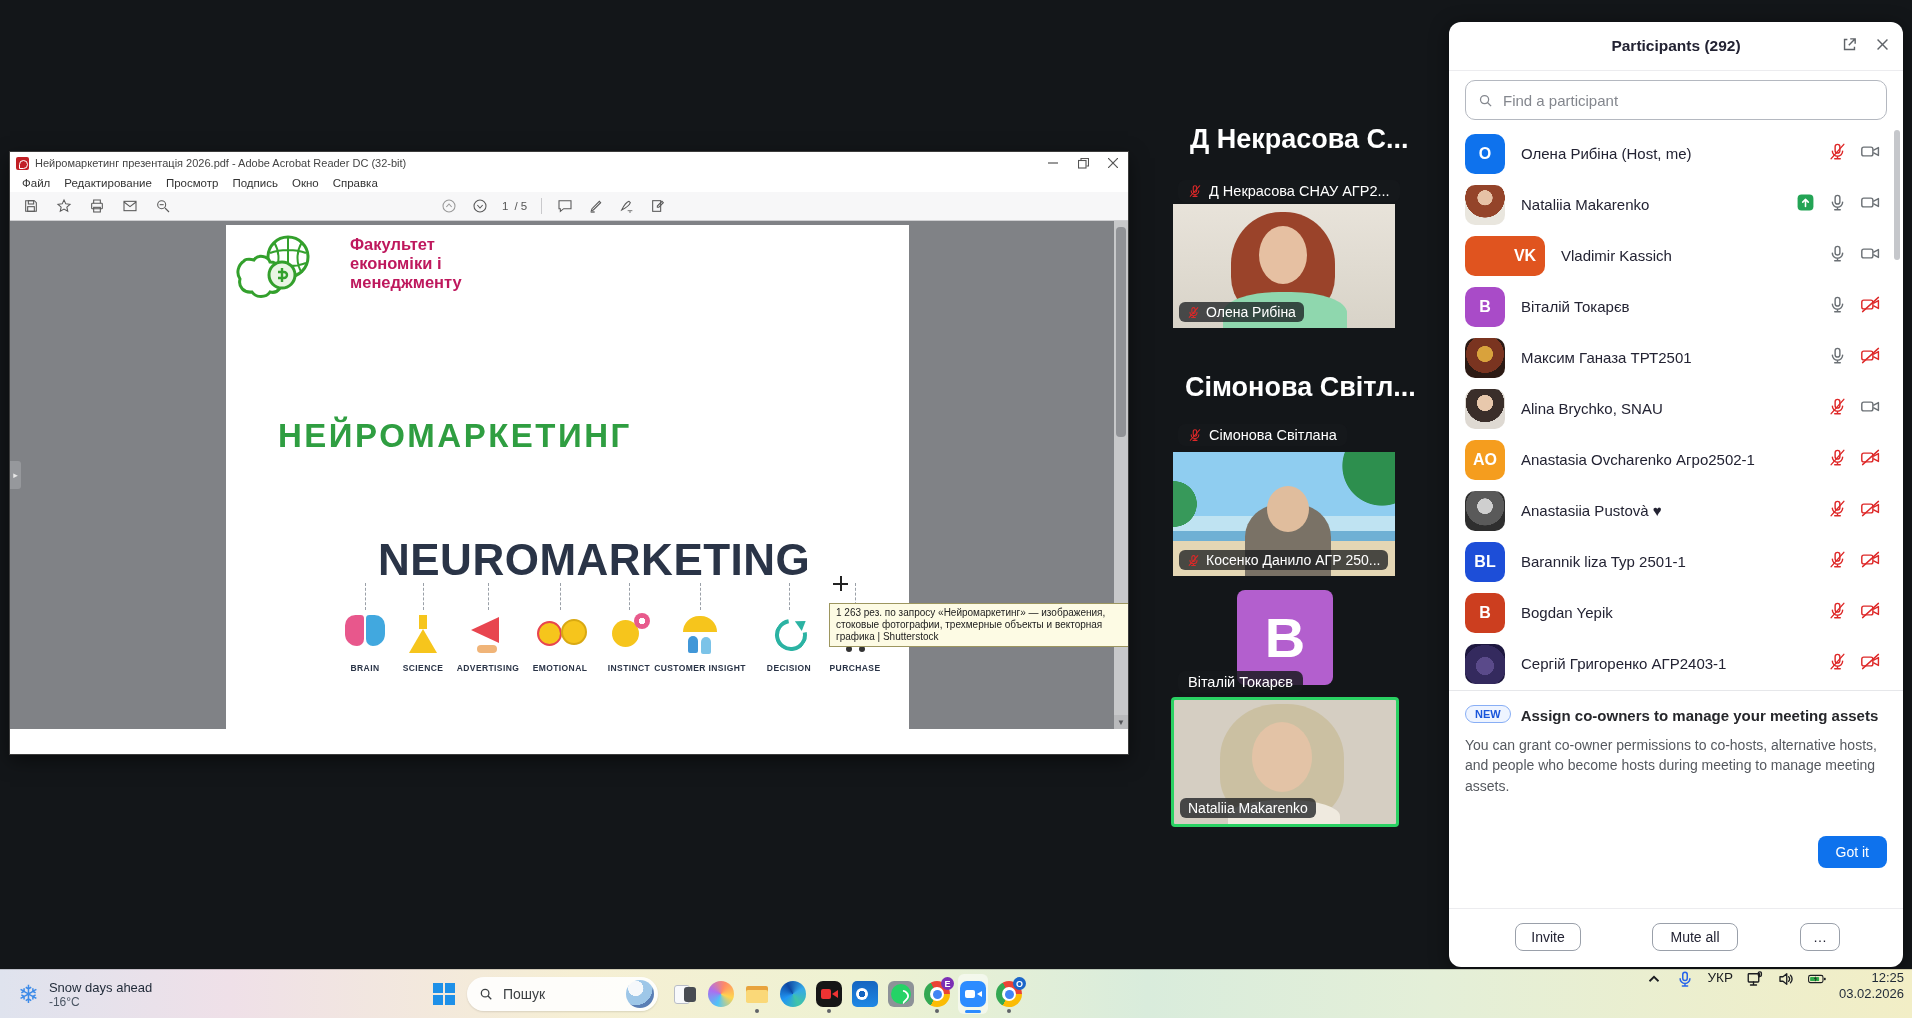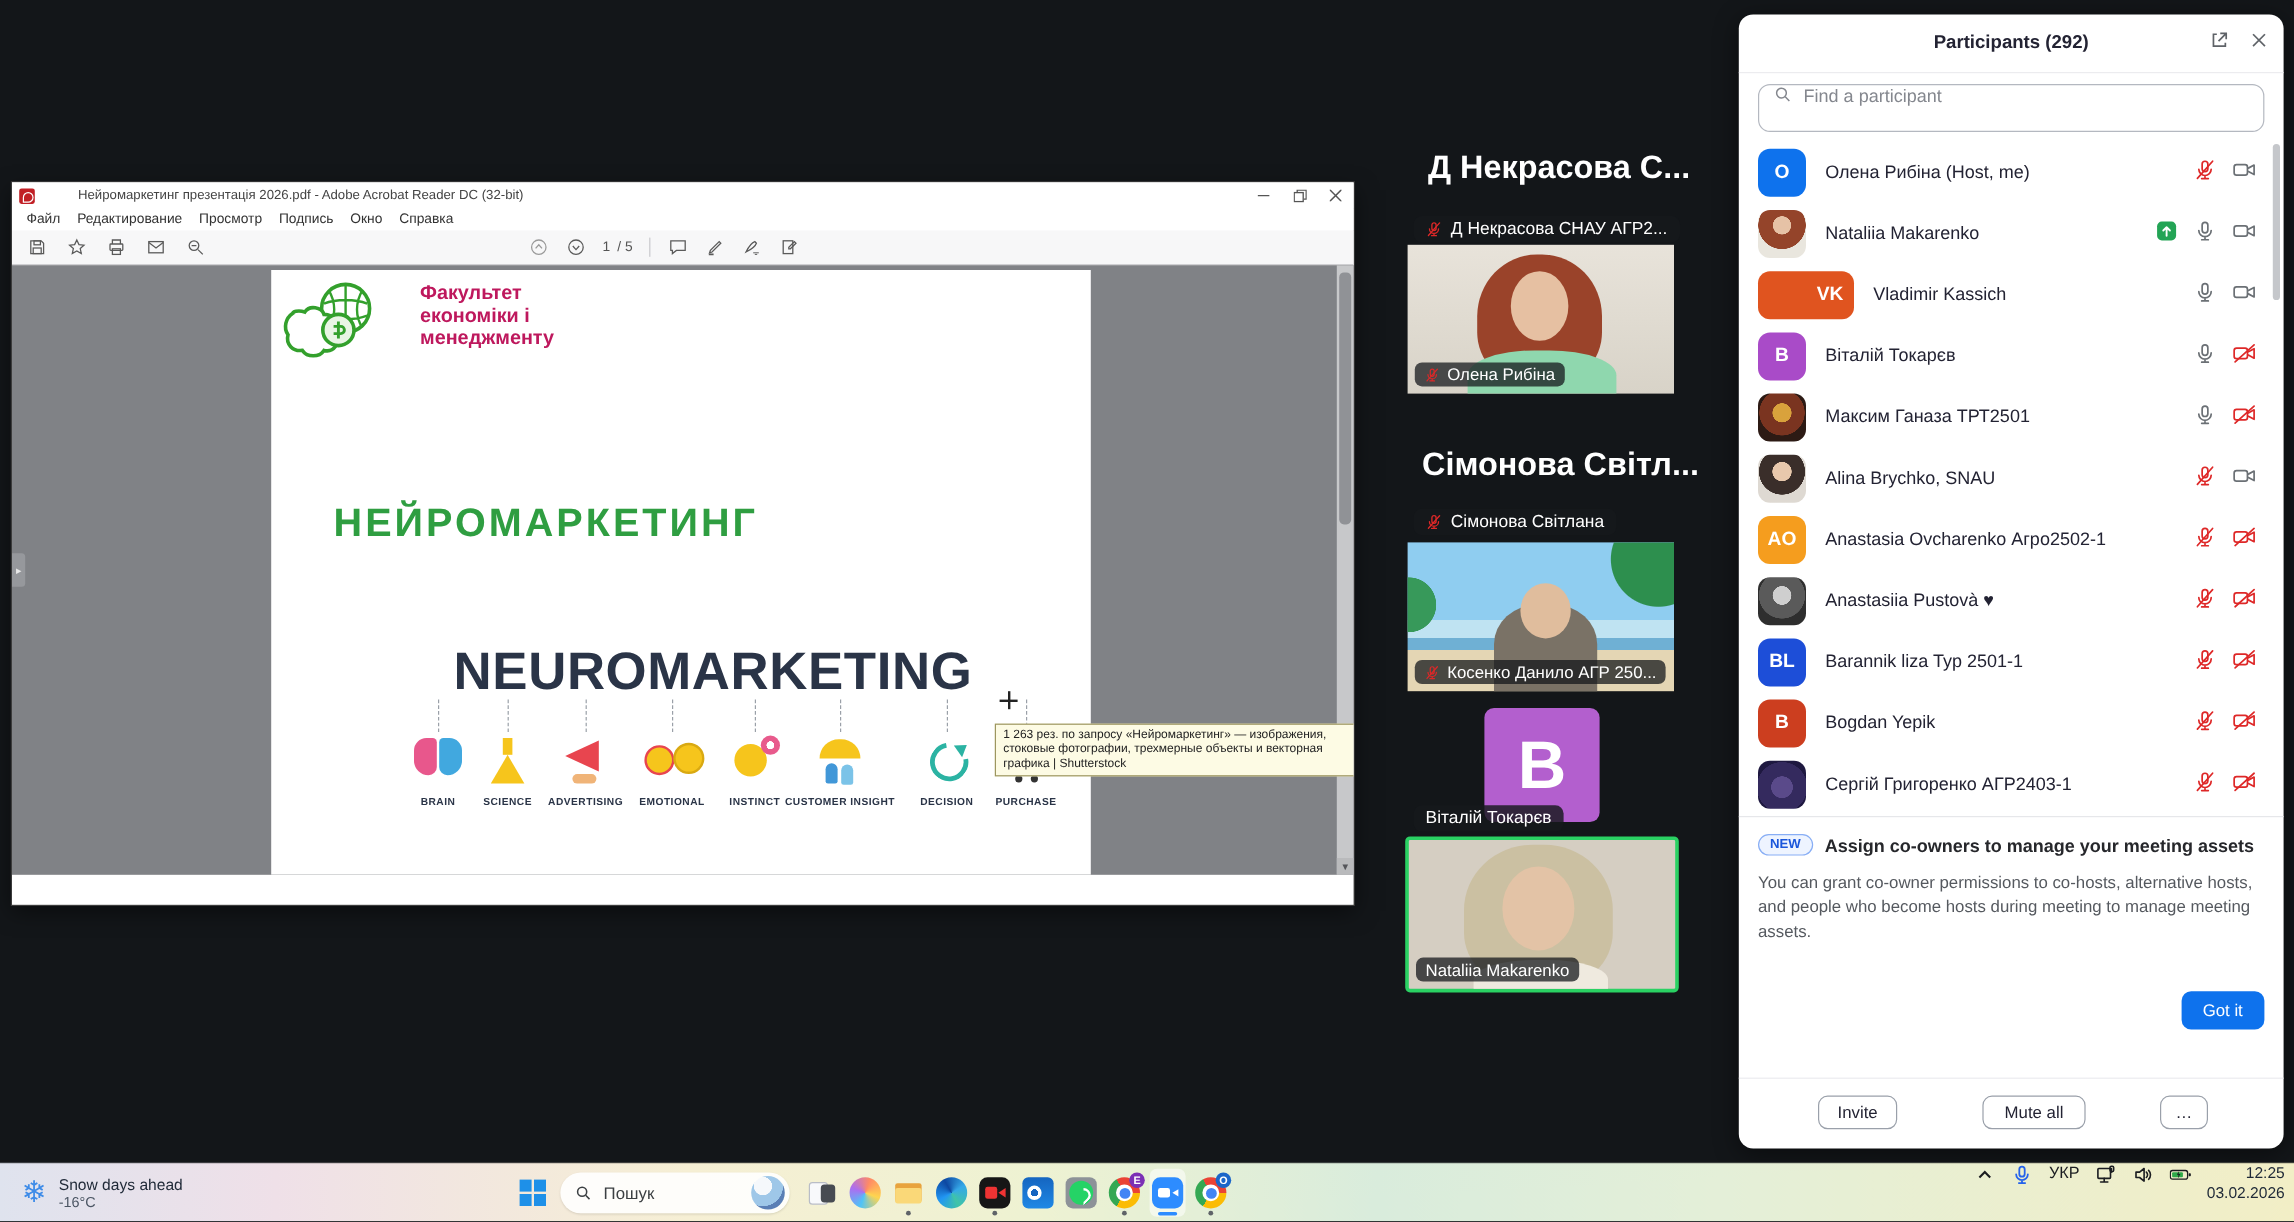--- a/index.html
+++ b/index.html
@@ -2,21 +2,21 @@
 <html><head>
 <meta charset="utf-8">
 <style>
   html,body{margin:0;padding:0;background:#131619;font-family:"Liberation Sans",sans-serif;}
   #desktop{position:relative;width:1912px;height:1018px;overflow:hidden;background:#131619;}
   
   #acrobat{position:absolute;left:10px;top:152px;width:1118px;height:602px;background:#fff;box-shadow:0 0 0 1px #3c3c3c,0 6px 18px rgba(0,0,0,.5);font-size:11.5px;color:#333;}
   .ac-titlebar{height:22px;display:flex;align-items:center;padding-left:6px;background:#fff;}
   .pdf-badge{width:13px;height:13px;background:#c11f25;border-radius:2px;margin-right:6px;position:relative;}
   .pdf-badge::after{content:"";position:absolute;left:3px;top:3px;width:7px;height:7px;border:1.5px solid #fff;border-radius:50% 50% 50% 0;}
-  .ac-title{font-size:11px;color:#444;white-space:nowrap;margin-left:30px;}
+  .ac-title{font-size:11px;color:#444;white-space:nowrap;}
   .ac-controls{margin-left:auto;display:flex;height:100%;}
   .wc{width:30px;height:100%;display:flex;align-items:center;justify-content:center;color:#555;}
   .ac-menubar{height:18px;display:flex;align-items:center;gap:2px;padding-left:6px;background:#fff;}
   .menu-item{padding:0 6px;color:#333;}
   .ac-tabbar{height:26px;background:#f4f4f5;display:flex;align-items:flex-end;padding-left:14px;border-bottom:1px solid #dcdcde;position:relative;}
   .ac-tab{padding:4px 18px;color:#3c3c3c;}
   .ac-tab.doc{background:#fdfdfd;border:1px solid #cfcfd2;border-bottom:none;display:flex;gap:8px;align-items:center;margin-left:40px;padding:4px 12px;}
   .tab-close{color:#666;font-size:10px;}
   .ac-tab-right{position:absolute;right:10px;top:0;height:100%;display:flex;align-items:center;gap:14px;}
   .help-icon{width:15px;height:15px;border:1.2px solid #555;border-radius:50%;display:flex;align-items:center;justify-content:center;color:#555;font-size:10px;}
@@ -82,26 +82,26 @@
   .v-kosenko .palm{position:absolute;right:-8px;top:-4px;width:70px;height:90px;background:radial-gradient(circle at 70% 20%,#2d8f4e 0 45%,transparent 46%);}
   .v-kosenko .palm2{position:absolute;left:-14px;top:28px;width:50px;height:60px;background:radial-gradient(circle at 30% 40%,#37995a 0 45%,transparent 46%);}
   .v-kosenko .person{position:absolute;left:72px;bottom:-6px;width:86px;height:78px;background:#7a7266;border-radius:42% 42% 0 0;}
   .v-kosenko .phead{position:absolute;left:94px;top:34px;width:42px;height:46px;background:#e0bd9d;border-radius:50%;}
   .v-nat{border:3px solid #2ad163;border-radius:4px;background:#d5cec2;}
   .v-nat .hair{position:absolute;left:46px;top:4px;width:124px;height:118px;background:#cbc0a2;border-radius:46% 46% 38% 38%;}
   .v-nat .face{position:absolute;left:78px;top:22px;width:60px;height:70px;background:#e3c3a6;border-radius:50%;}
   .v-nat .body{position:absolute;left:54px;bottom:-12px;width:112px;height:36px;background:#efeadf;border-radius:45% 45% 0 0;}
   .tile-b{position:absolute;left:1237px;top:590px;width:96px;height:95px;background:#B35FCE;border-radius:8px;display:flex;align-items:center;justify-content:center;color:#fff;font-size:56px;font-weight:bold;}
   
-  #panel{position:absolute;left:1449px;top:12px;width:454px;height:945px;background:#fff;border-radius:12px;box-shadow:0 4px 20px rgba(0,0,0,.45);color:#232333;}
+  #panel{position:absolute;left:1449px;top:22px;width:454px;height:945px;background:#fff;border-radius:12px;box-shadow:0 4px 20px rgba(0,0,0,.45);color:#232333;}
   .pn-header{height:48px;display:flex;align-items:center;justify-content:center;position:relative;border-bottom:1px solid #ececef;}
   .pn-title{font-size:15.5px;font-weight:bold;}
   .pn-hicons{position:absolute;right:12px;display:flex;gap:16px;color:#5f6368;}
   .pn-hicons svg{width:17px;height:17px;}
-  .pn-search{position:absolute;left:16px;right:16px;top:58px;height:38px;border:1px solid #b4b8c0;border-radius:10px;display:flex;align-items:flex-start;padding:0 12px;gap:8px;color:#84878e;}
+  .pn-search{position:absolute;left:16px;right:16px;top:58px;height:38px;border:1px solid #b4b8c0;border-radius:10px;display:flex;align-items:center;padding:0 12px;gap:8px;color:#84878e;}
   .pn-search svg{width:15px;height:15px;flex:none;}
   .pn-search input{border:none;outline:none;font-size:15px;color:#232333;width:100%;font-family:inherit;background:transparent;}
   .pn-search input::placeholder{color:#84878e;}
   .pn-list{position:absolute;left:0;right:8px;top:106px;height:562px;overflow:hidden;}
   .p-row{height:51px;display:flex;align-items:center;padding-left:16px;position:relative;}
   .p-avatar{width:40px;height:40px;border-radius:10px;flex:none;display:flex;align-items:center;justify-content:center;color:#fff;font-weight:bold;font-size:16px;}
   .p-name{margin-left:16px;font-size:15px;white-space:nowrap;}
   .p-icons{position:absolute;right:14px;display:flex;align-items:center;gap:13px;}
   .p-icons svg{width:19px;height:19px;} .ic-red{color:#DE2828;}
   .pn-scroll{position:absolute;right:3px;top:108px;width:6px;height:130px;background:#c5c7cb;border-radius:3px;}

